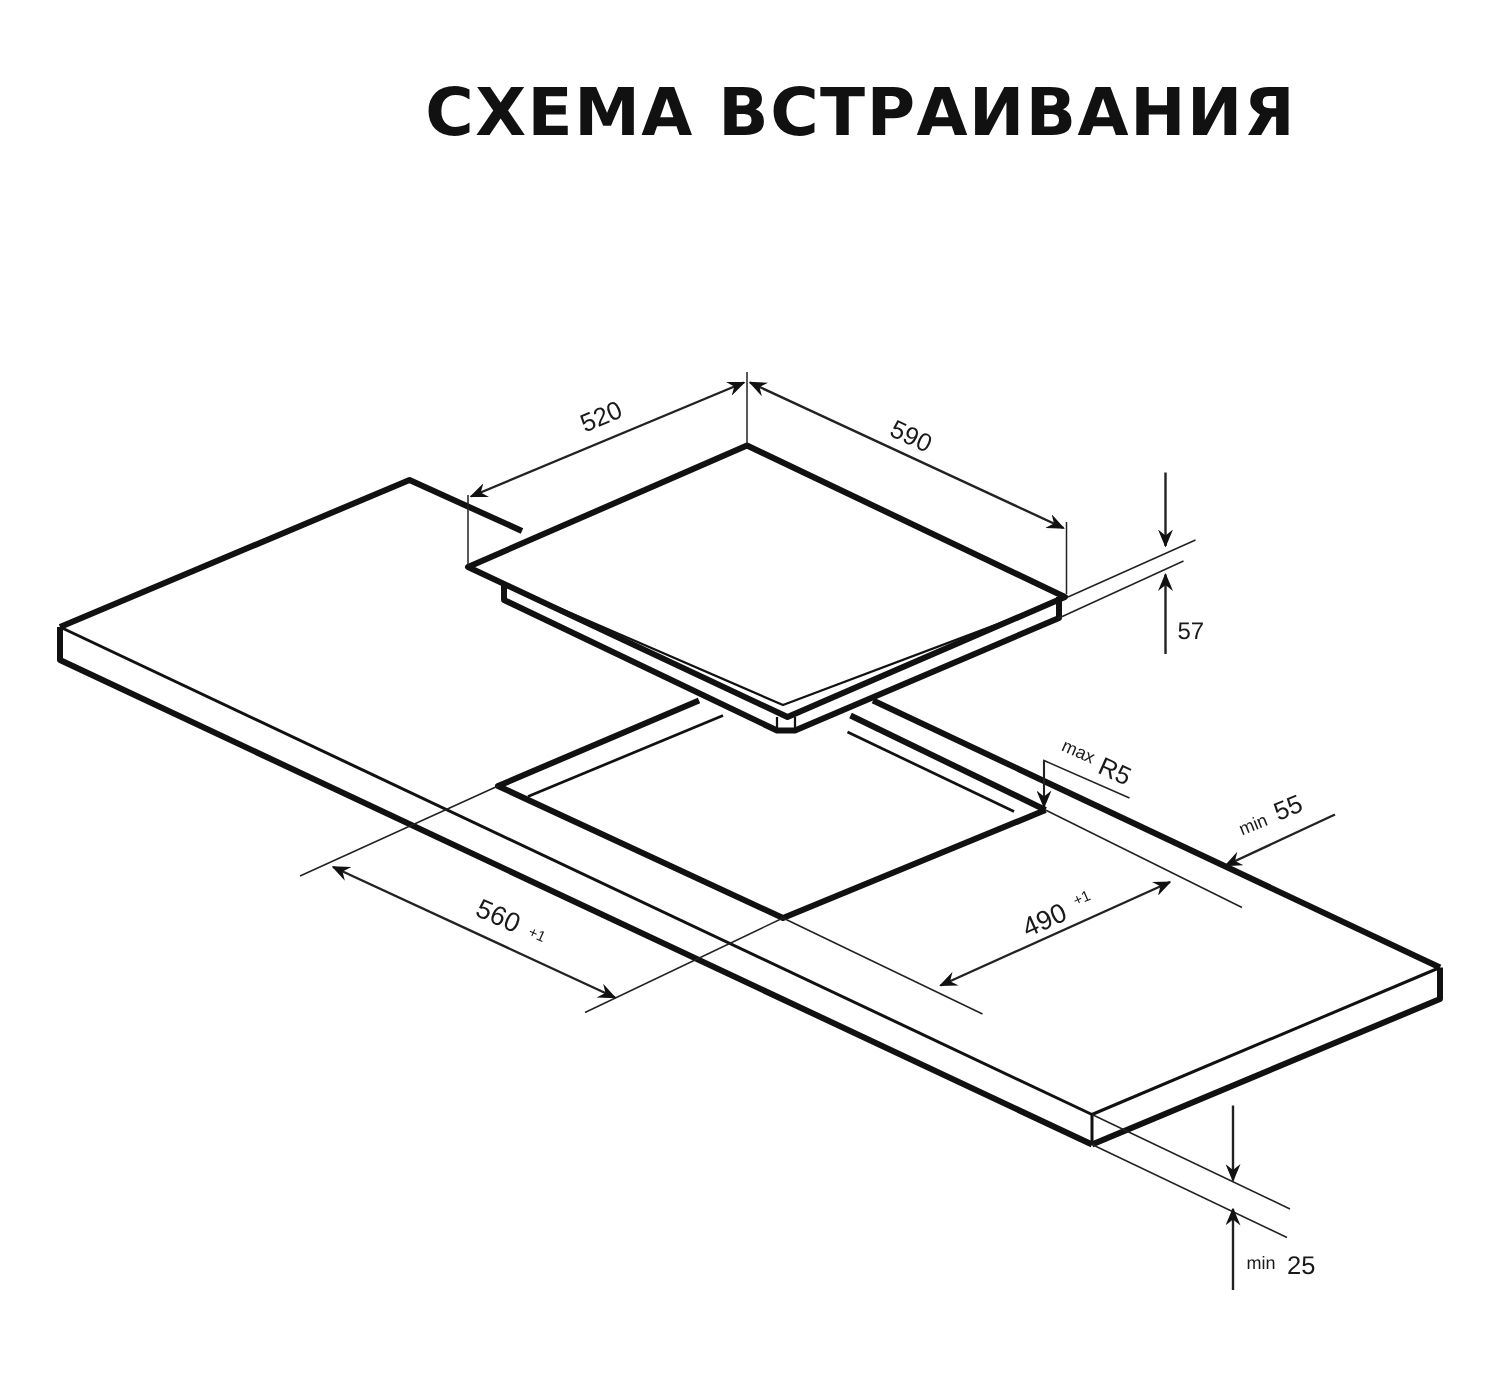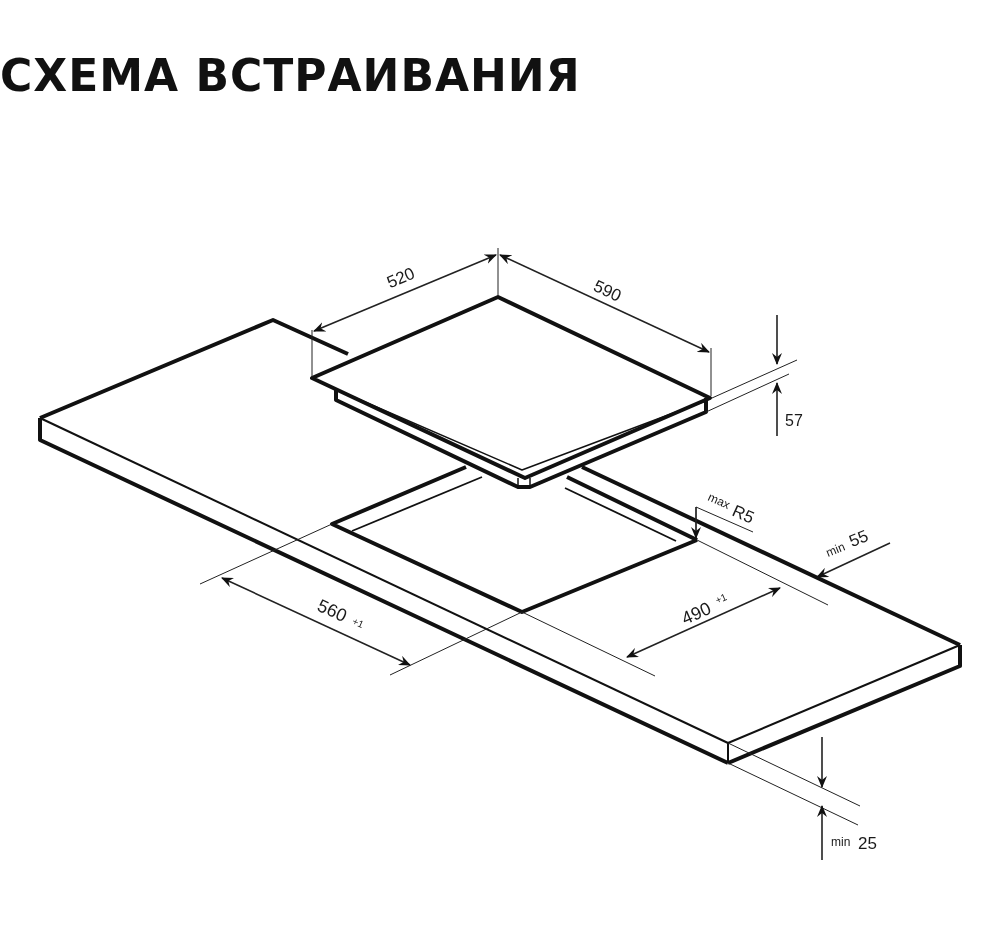--- a/index.html
+++ b/index.html
@@ -1,18 +1,18 @@
 <!DOCTYPE html>
 <html><head>
   <meta charset="utf-8">
   <style>
     html, body { margin: 0; padding: 0; background: #ffffff; }
     body { width: 1000px; height: 926px; position: relative; overflow: hidden; }
     .title {
-      position: absolute; left: 0; top: 50px; width: 864px; text-align: left;
+      position: absolute; left: 0; top: 50px; width: 864px; text-align: right;
       font-family: "DejaVu Sans", sans-serif; font-weight: bold; font-size: 44px;
       letter-spacing: 1px; color: #111111;
     }
     svg { position: absolute; left: 0; top: 0; }
     .lbl { font-family: "Liberation Sans", sans-serif; fill: #1a1a1a; }
   </style>
 </head>
 <body>
 
 <div class="title">СХЕМА ВСТРАИВАНИЯ</div>

